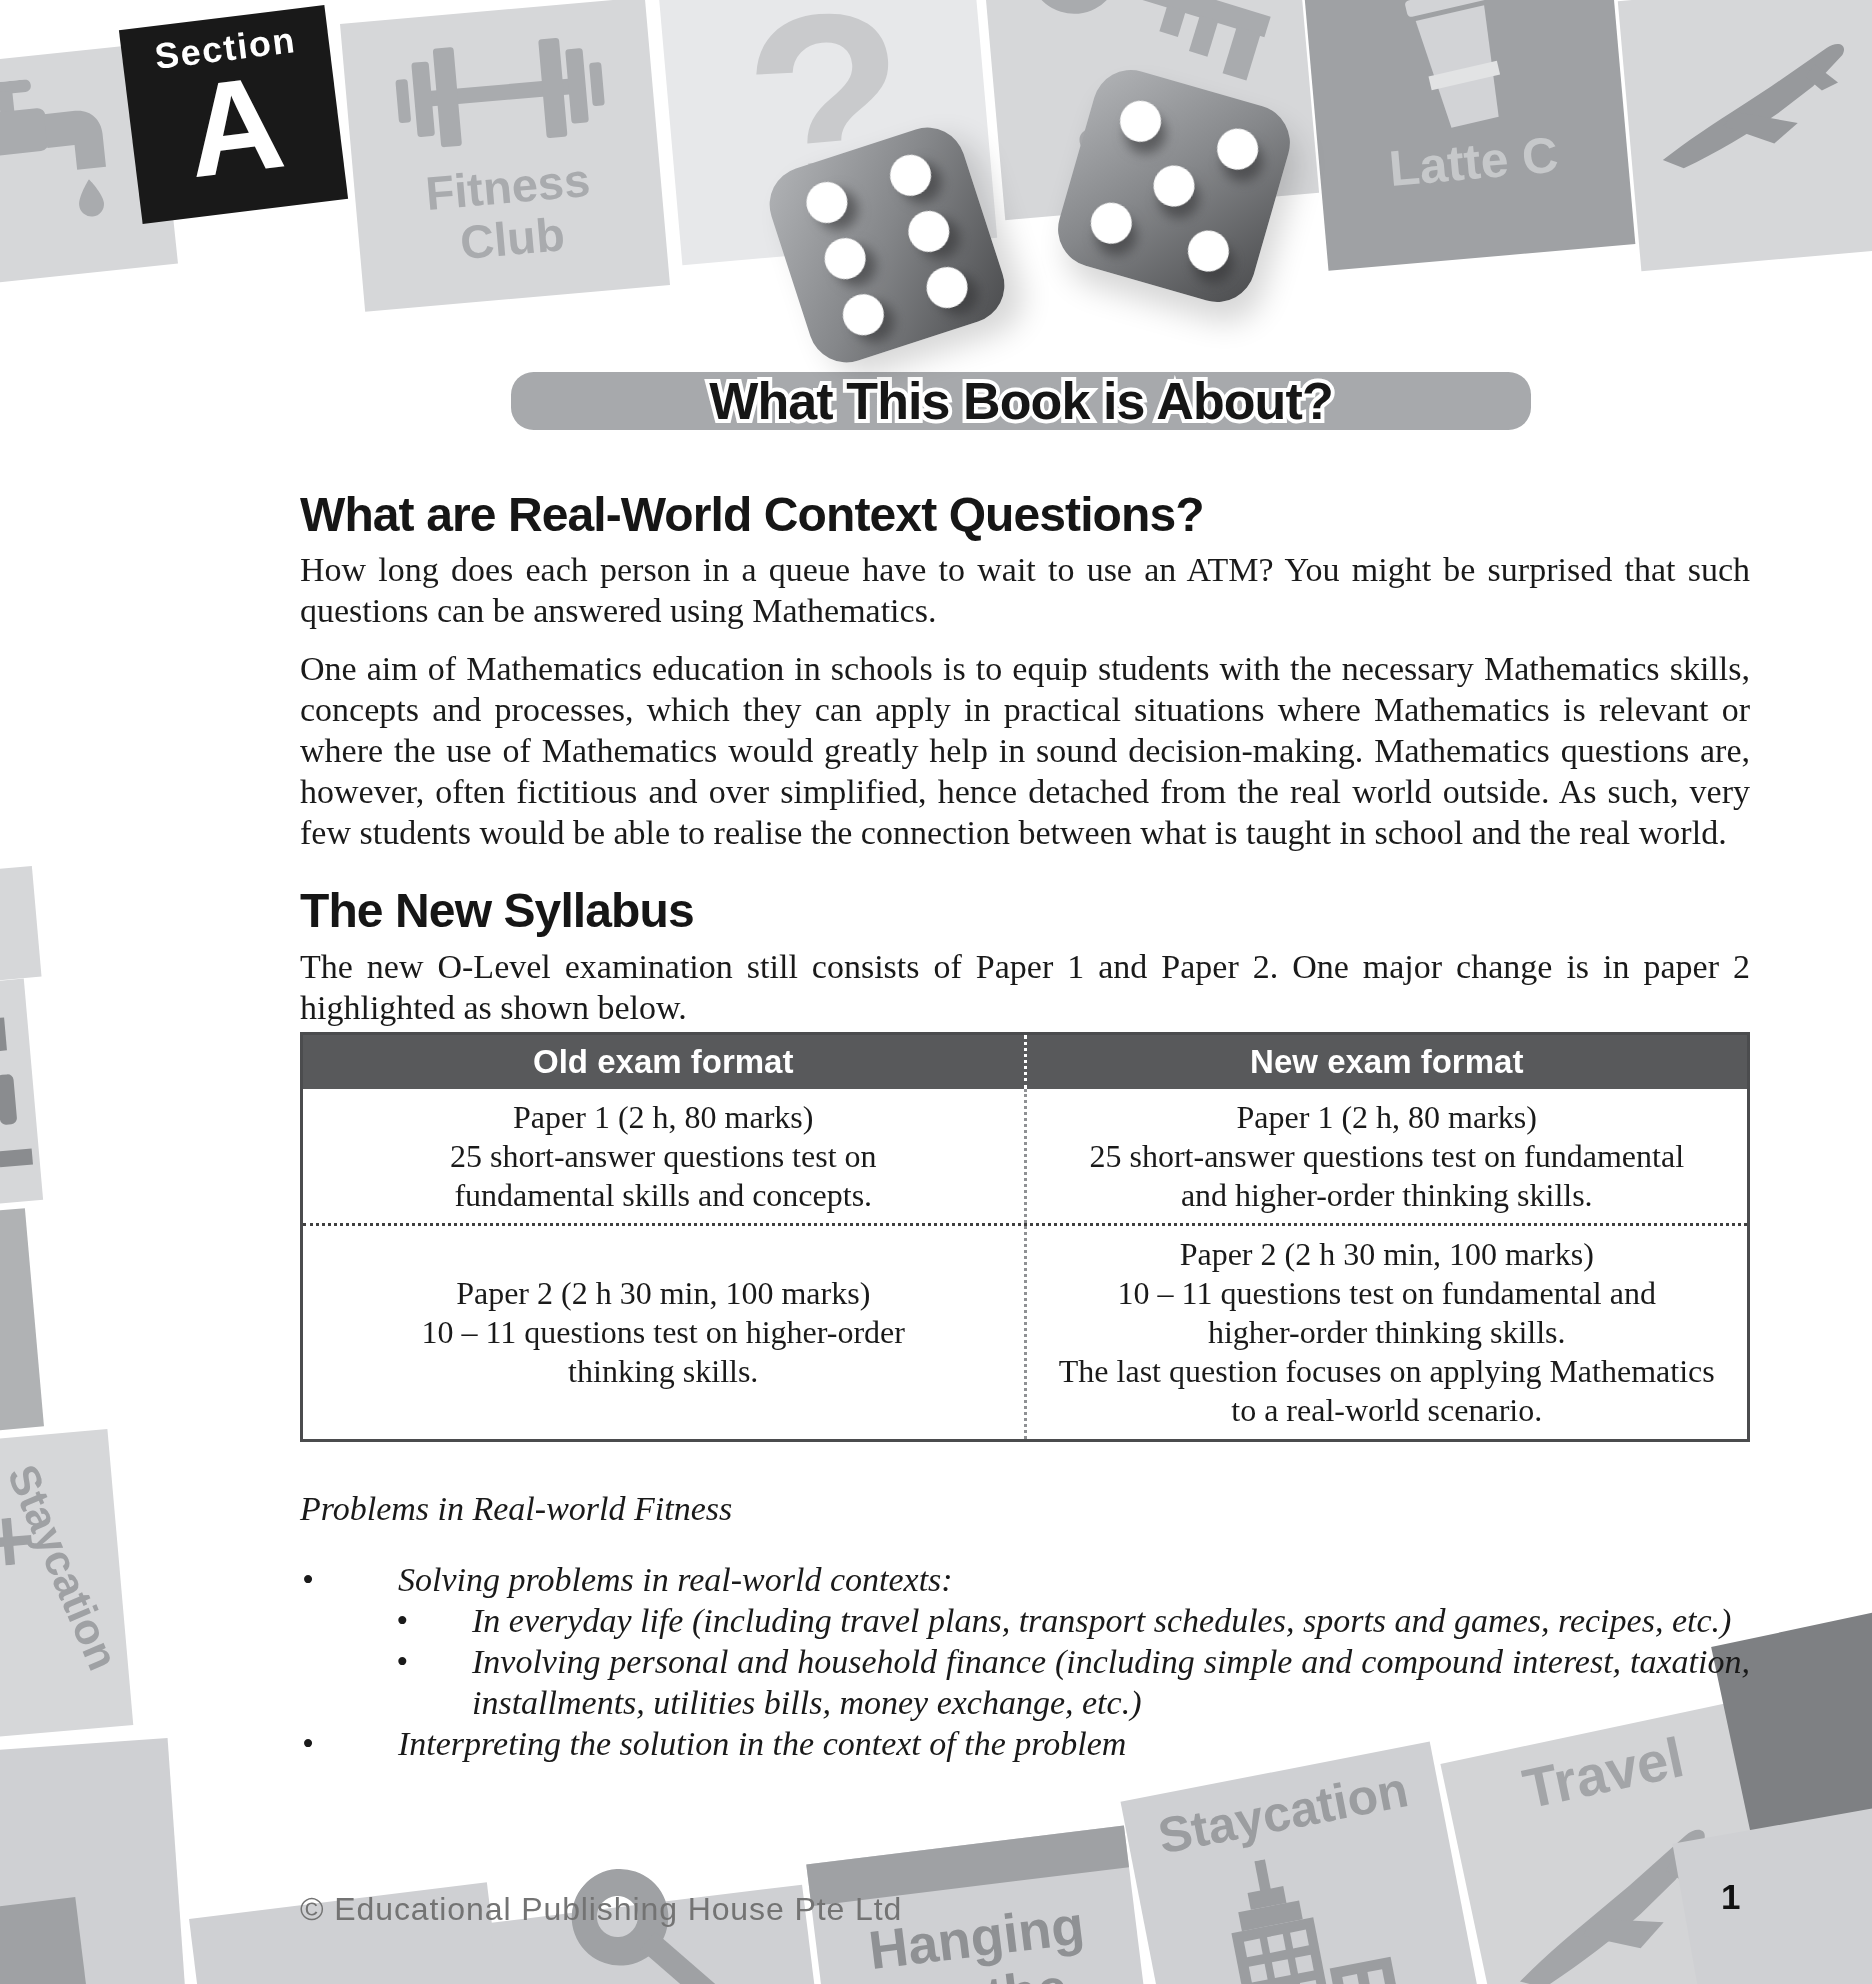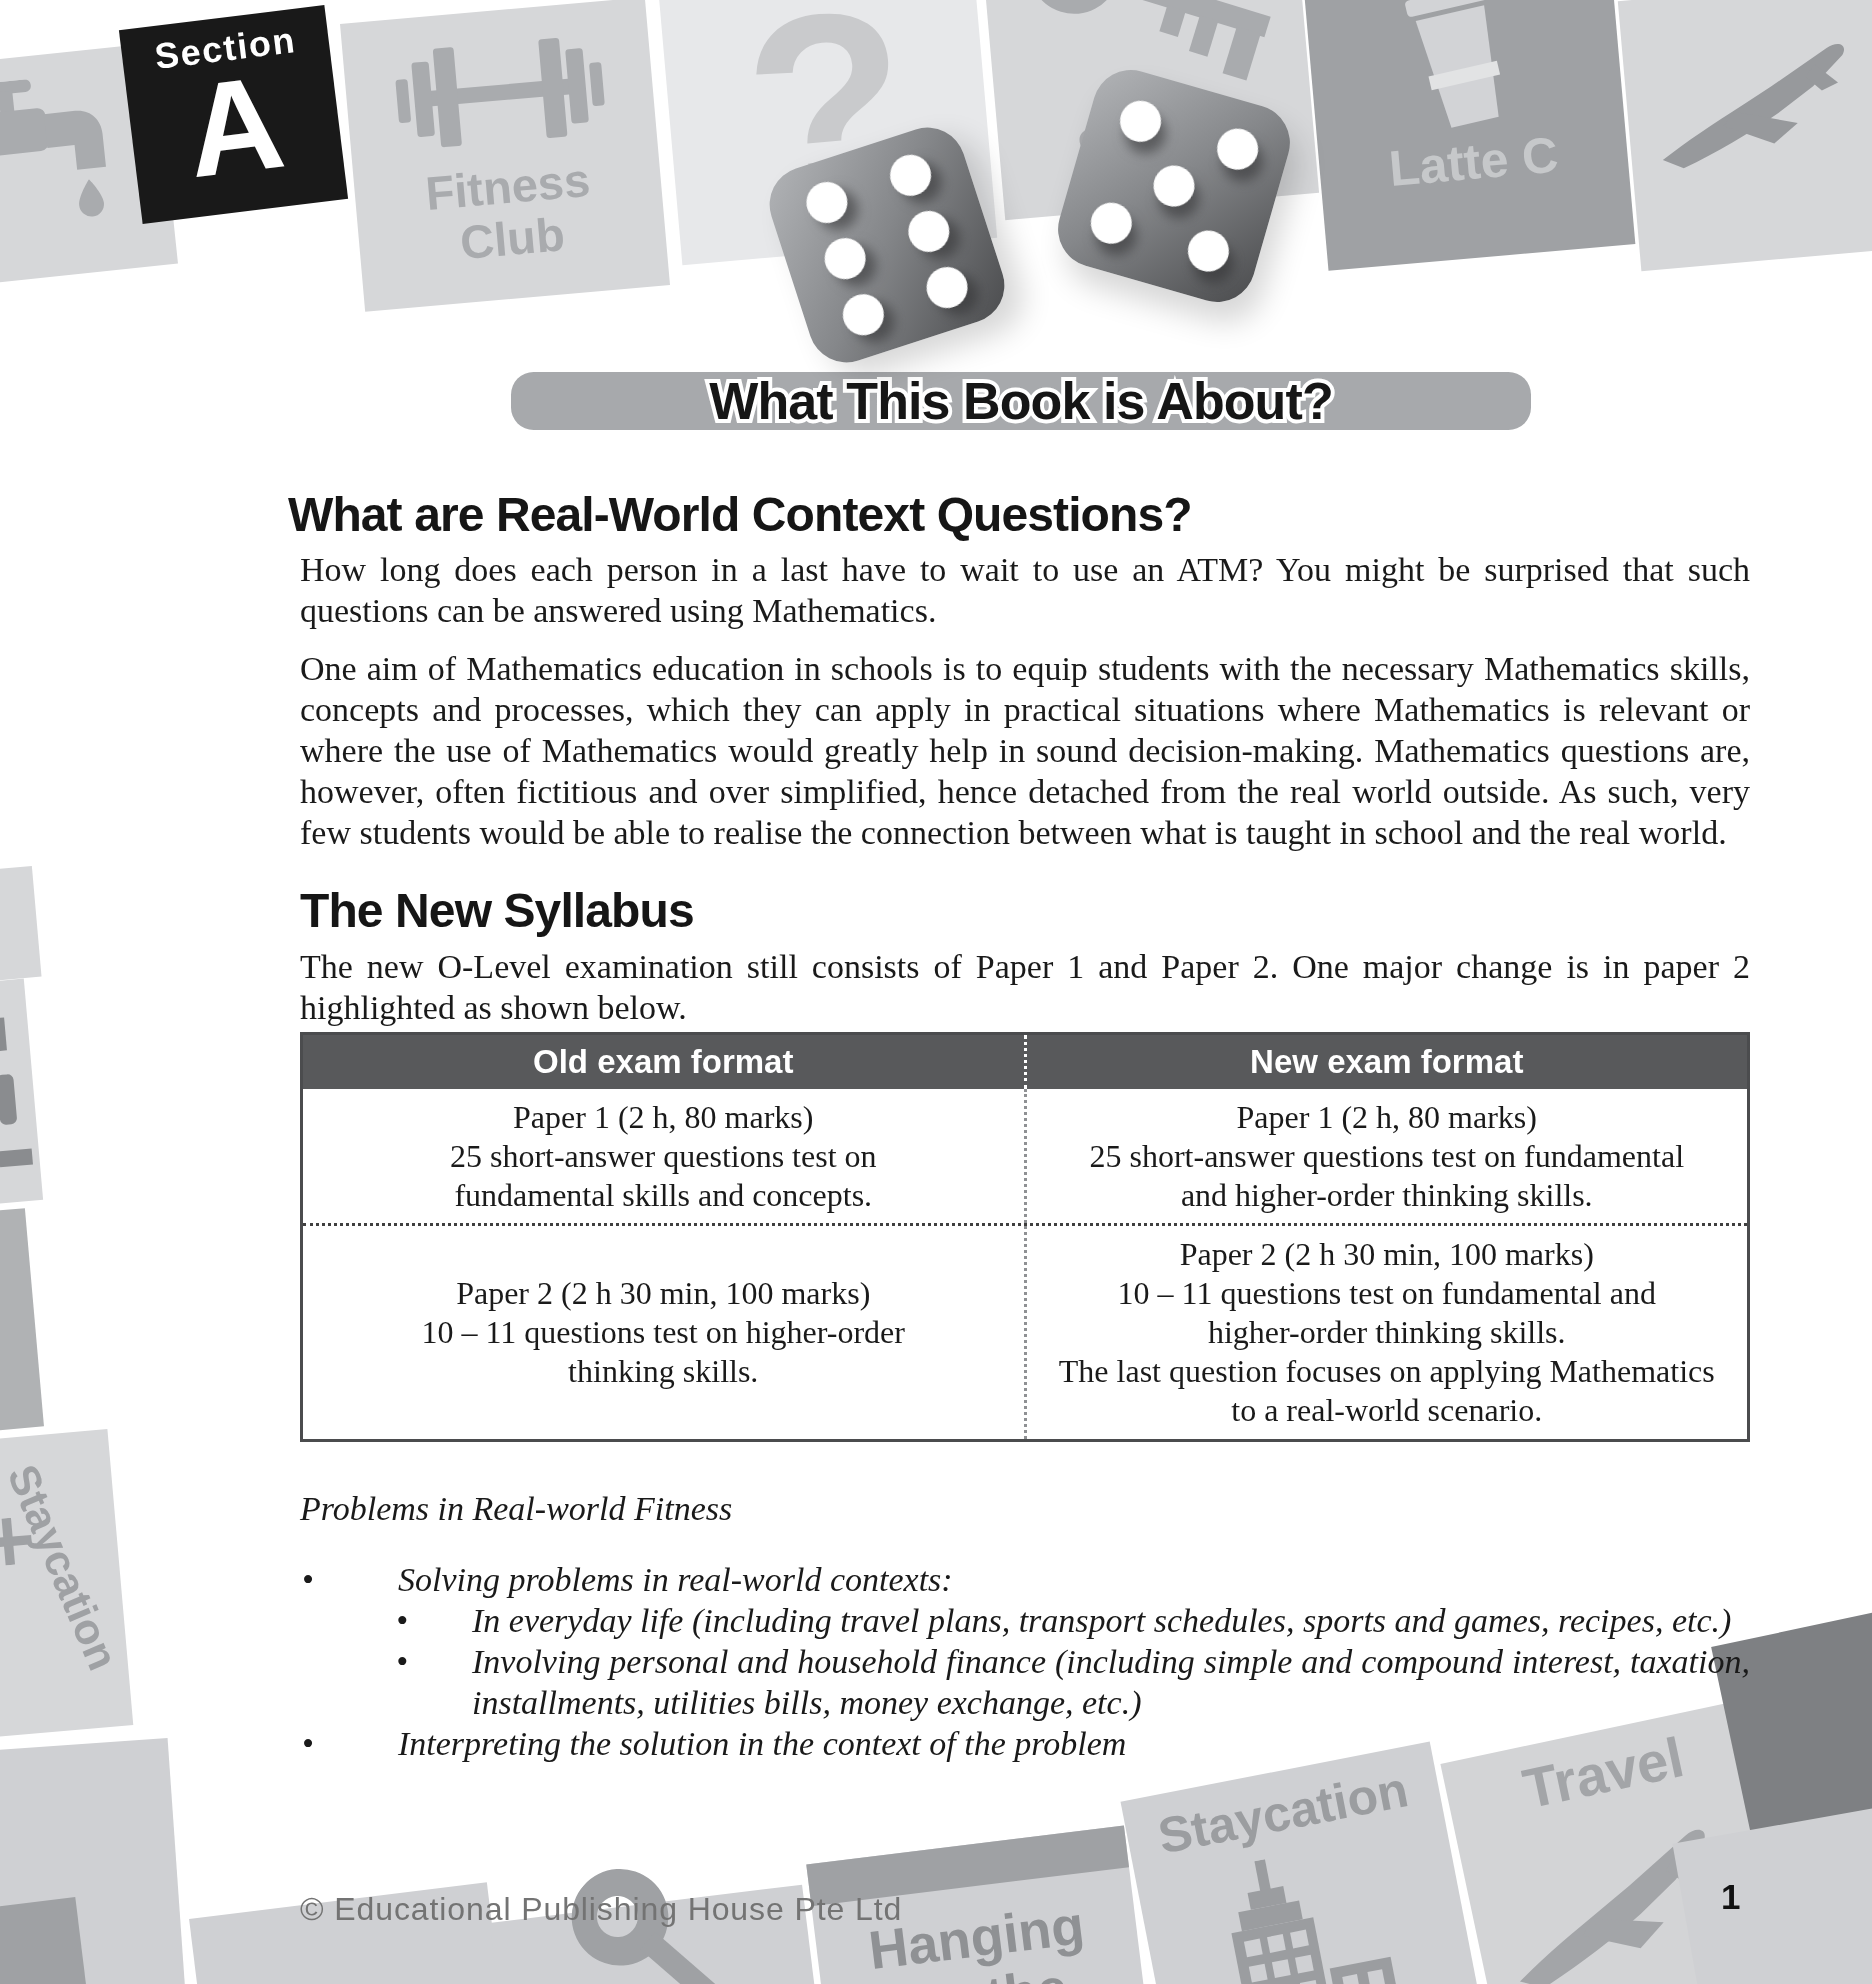--- a/index.html
+++ b/index.html
@@ -85,21 +85,21 @@
   .die-2 .pd{left:25%;top:76%;} .die-2 .pe{left:75%;top:76%;}
 
   
   #content{position:absolute;inset:0;z-index:3;}
   #content > *{position:absolute;margin:0;}
   .banner{left:511px;top:372px;width:1020px;height:58px;border-radius:22.6px;background:var(--banner-gray,#a7a9ac);
           display:flex;align-items:center;justify-content:center;}
   .banner h1{margin:0;font-family:"Liberation Sans",sans-serif;font-weight:700;font-size:52px;color:#161616;
              -webkit-text-stroke:7.8px #fff;paint-order:stroke fill;letter-spacing:-0.9px;}
   .head{font-family:"Liberation Sans",sans-serif;font-weight:700;font-size:48px;color:#161616;letter-spacing:-0.9px;white-space:nowrap;}
-  .h1{left:288px;top:487px;}
+  .h1{left:300px;top:487px;}
   .h2{left:300px;top:883px;}
   .body-par{left:300px;width:1450px;font-size:34px;line-height:41px;text-align:justify;}
   .p1{top:549px;}
   .p2{top:648px;}
   .p3{top:946px;}
   .p4{top:1417px;text-align:left;}
   .p5{top:1488px;font-style:italic;text-align:left;}
 
   .exam-table{left:300px;top:1032px;width:1450px;border:3.5px solid #4b4c4e;background:#fff;box-sizing:border-box;}
   .trow{display:flex;}
@@ -289,21 +289,21 @@
   </div>
 
   <div id="content">
 
     <div class="banner">
       <h1>What This Book is About?</h1>
     </div>
 
     <div class="head h1">What are Real-World Context Questions?</div>
 
-    <p class="body-par p1">How long does each person in a last have to wait to use an ATM? You might be surprised that such questions can be answered using Mathematics.</p>
+    <p class="body-par p1">How long does each person in a queue have to wait to use an ATM? You might be surprised that such questions can be answered using Mathematics.</p>
     <p class="body-par p2">One aim of Mathematics education in schools is to equip students with the necessary Mathematics skills, concepts and processes, which they can apply in practical situations where Mathematics is relevant or where the use of Mathematics would greatly help in sound decision-making. Mathematics questions are, however, often fictitious and over simplified, hence detached from the real world outside. As such, very few students would be able to realise the connection between what is taught in school and the real world.</p>
 
     <div class="head h2">The New Syllabus</div>
     <p class="body-par p3">The new O-Level examination still consists of Paper 1 and Paper 2. One major change is in paper 2 highlighted as shown below.</p>
 
     <div class="exam-table">
       <div class="trow thead">
         <div class="th">Old exam format</div>
         <div class="th divider">New exam format</div>
       </div>

